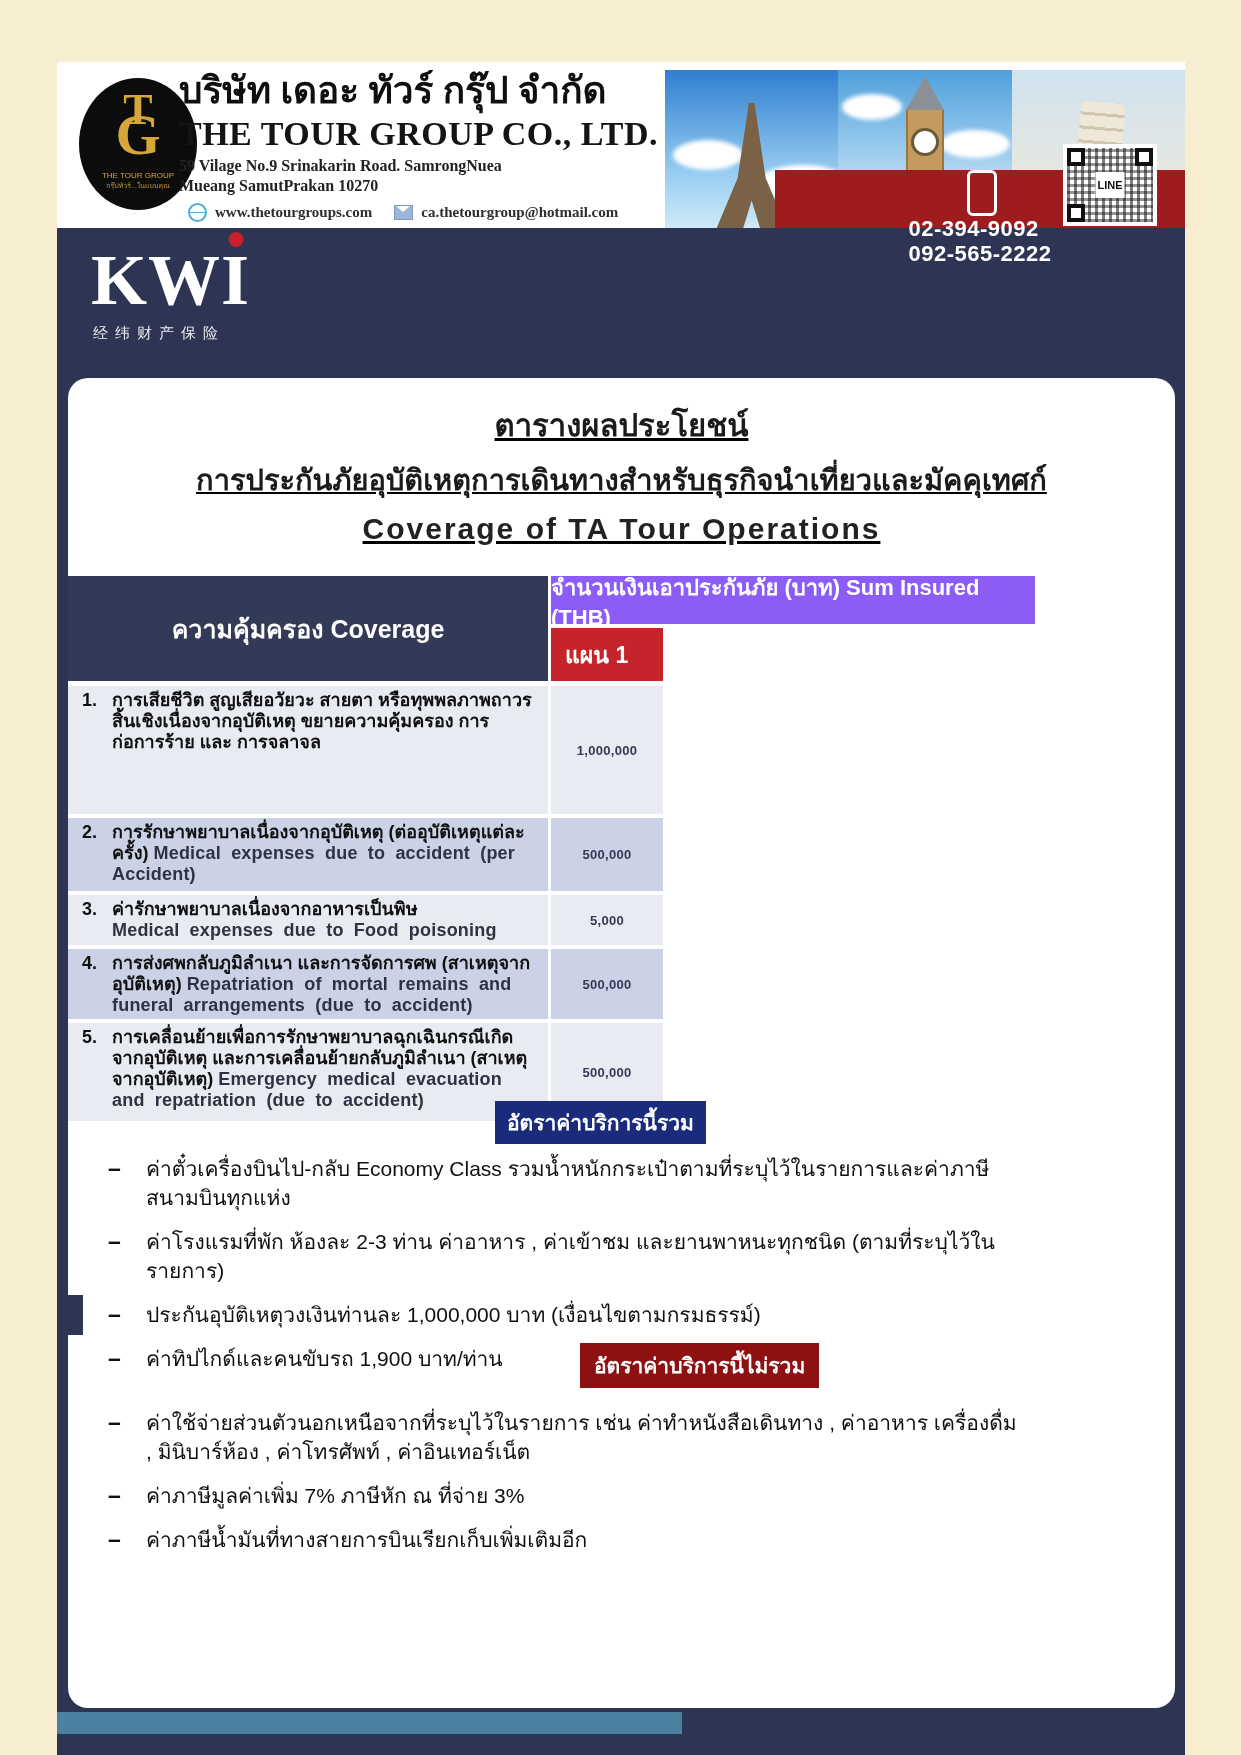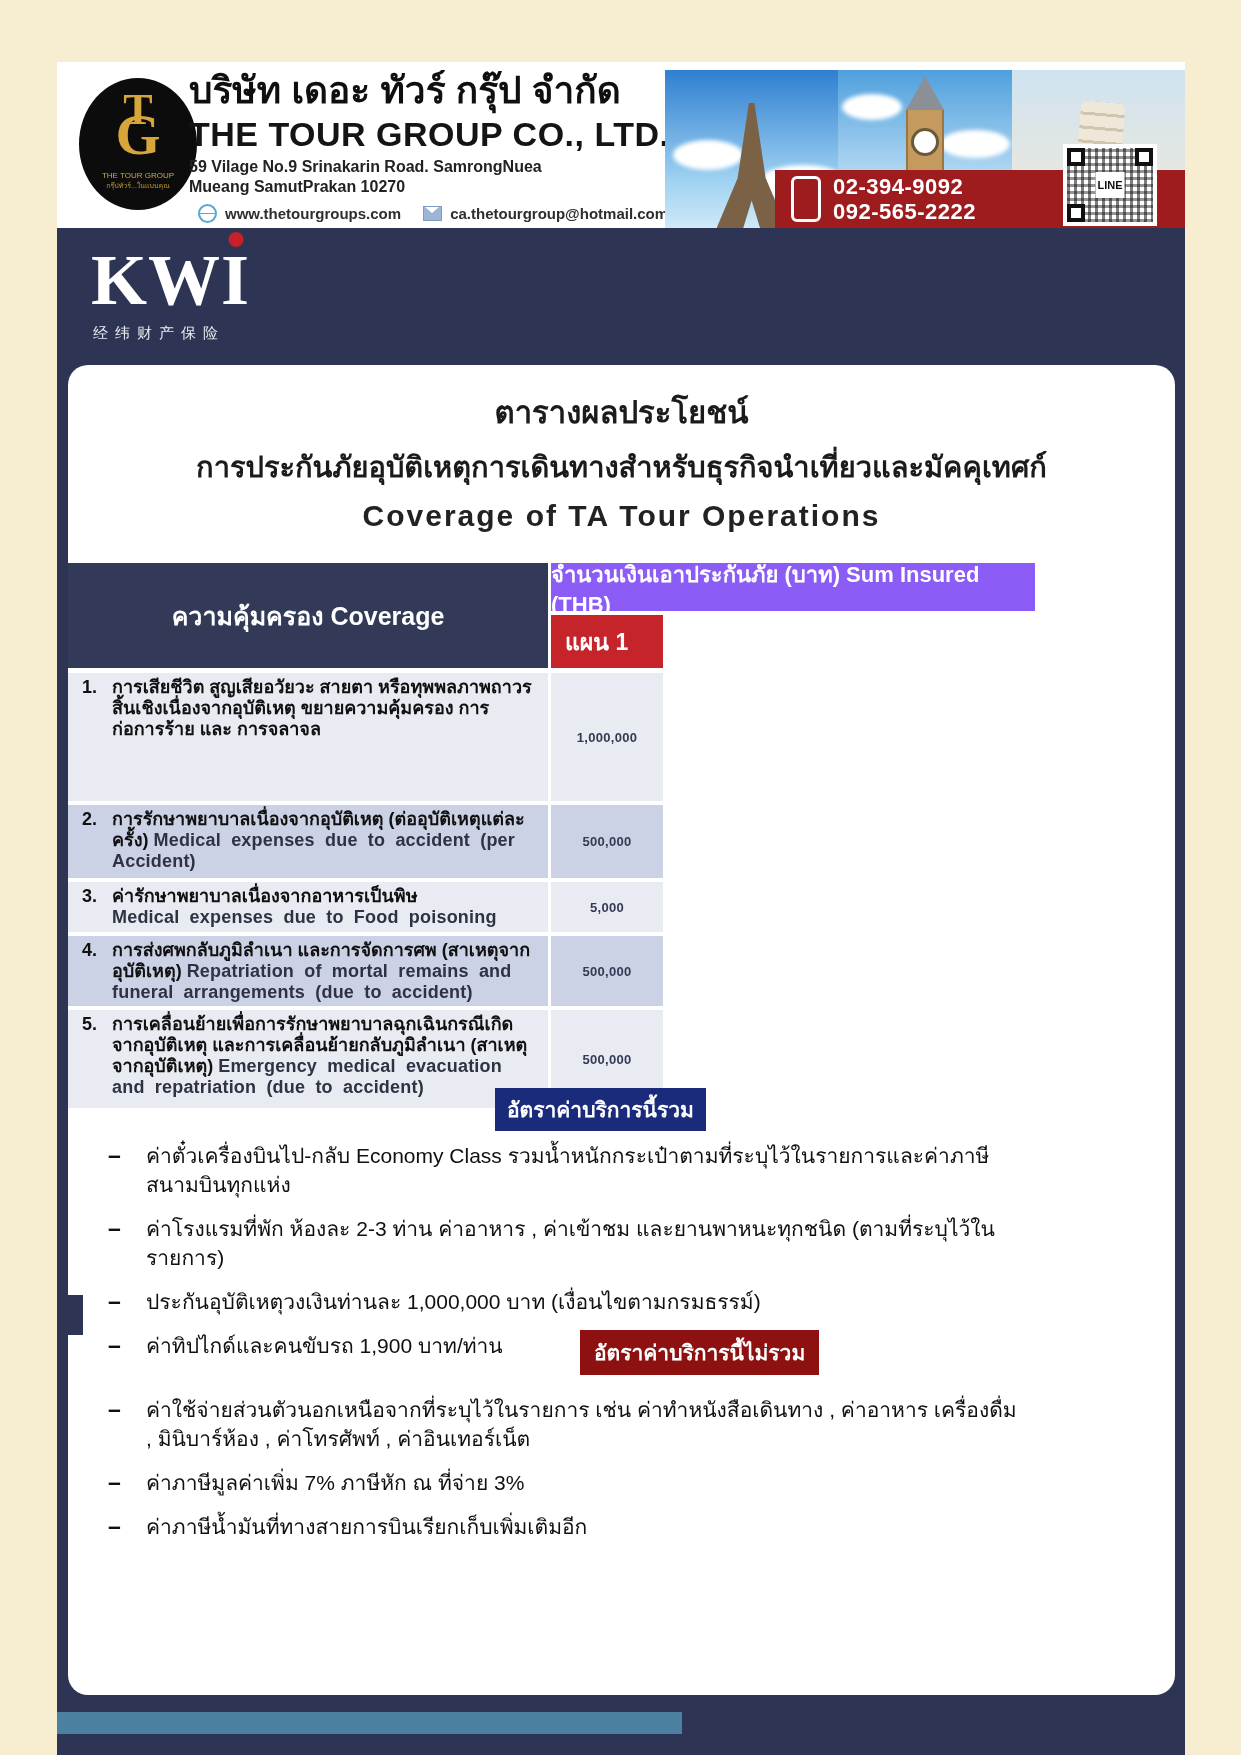--- a/index.html
+++ b/index.html
@@ -13,21 +13,21 @@
 
   
   .header{position:absolute;left:0;top:0;width:100%;height:166px;background:#ffffff;}
   .tg-logo{position:absolute;left:22px;top:16px;width:118px;height:132px;background:#0c0c0c;border-radius:50%;}
   .tg-mono{position:absolute;left:0;top:10px;width:100%;text-align:center;color:#d6a63a;
     font-family:"Liberation Serif", serif;font-weight:bold;line-height:1;}
   .tg-t{font-size:44px;position:relative;z-index:2;}
   .tg-g{font-size:58px;display:block;margin-top:-26px;}
   .tg-cap{position:absolute;left:0;bottom:20px;width:100%;text-align:center;color:#d6a63a;font-size:8px;line-height:1.3;}
   .tg-cap .cap2{font-size:7px;color:#c69a34;}
-  .company-block{position:absolute;left:132px;top:8px;}
+  .company-block{position:absolute;left:122px;top:8px;font-family:Liberation Serif, serif;}
   .name-th{font-size:37px;font-weight:bold;color:#0f0f0f;line-height:1.15;}
   .name-en{font-size:34px;font-weight:bold;color:#141414;letter-spacing:0.5px;margin-top:2px;}
   .addr{font-size:16px;font-weight:bold;color:#222;line-height:1.25;margin-top:3px;}
   .contact{display:flex;align-items:center;gap:8px;margin-top:7px;font-size:15px;font-weight:bold;color:#2e2e2e;padding-left:9px;}
   .globe-icon{width:15px;height:15px;border-radius:50%;border:2px solid #5aa7d6;
     background:linear-gradient(#fff 45%, #5aa7d6 45%, #5aa7d6 55%, #fff 55%);}
   .mail-icon{width:17px;height:13px;background:#9db6d8;border:1px solid #7d9ac2;position:relative;margin-left:14px;}
   .mail-icon::after{content:"";position:absolute;left:1px;top:0;border-left:7px solid transparent;
     border-right:7px solid transparent;border-top:6px solid #ffffff;}
 
@@ -43,21 +43,21 @@
     background:#c49a5e;border-left:2px solid #9a7742;border-right:2px solid #9a7742;}
   .photo.bigben .spire{position:absolute;left:50%;bottom:118px;transform:translateX(-50%);
     border-left:19px solid transparent;border-right:19px solid transparent;border-bottom:34px solid #8b8f96;}
   .photo.bigben .clock{position:absolute;left:50%;bottom:72px;transform:translateX(-50%);
     width:22px;height:22px;border-radius:50%;background:#fff;border:3px solid #6b5a38;}
   .photo.pisa{background:linear-gradient(#cfe3f0,#f2e9d8);}
   .photo.pisa .tower{position:absolute;left:50%;bottom:-4px;width:44px;height:130px;transform:translateX(-50%) rotate(5deg);
     background:repeating-linear-gradient(#efe8d8 0 11px,#cfc6b0 11px 14px);border-radius:6px 6px 0 0;}
 
   .phone-banner{position:absolute;left:718px;bottom:0;right:0;height:58px;background:#9e1b1e;
-    display:flex;align-items:center;}
+    display:flex;align-items:center;flex-direction:column;}
   .phone-icon{width:24px;height:40px;border:3px solid #ffffff;border-radius:6px;margin:0 12px 0 16px;flex:none;}
   .phone-nums{color:#ffffff;font-weight:bold;font-size:22px;line-height:25px;letter-spacing:0.5px;}
   .qr-box{position:absolute;right:28px;bottom:2px;width:94px;height:82px;background:#ffffff;padding:4px;box-sizing:border-box;}
   .qr-pattern{width:100%;height:100%;position:relative;
     background:
       repeating-linear-gradient(90deg, rgba(20,20,20,.55) 0 3px, transparent 3px 7px),
       repeating-linear-gradient(0deg, rgba(20,20,20,.45) 0 3px, transparent 3px 7px);}
   .qr-corner{position:absolute;width:18px;height:18px;border:4px solid #111;background:#fff;box-sizing:border-box;}
   .qr-corner.tl{left:0;top:0;} .qr-corner.tr{right:0;top:0;} .qr-corner.bl{left:0;bottom:0;}
   .qr-line{position:absolute;left:50%;top:50%;transform:translate(-50%,-50%);
@@ -69,21 +69,21 @@
     font-family:"Liberation Serif", serif;font-weight:bold;font-size:72px;line-height:1;letter-spacing:1px;}
   .kwi-i{position:relative;display:inline-block;}
   .kwi-dot{position:absolute;left:50%;top:-12px;transform:translateX(-50%);
     width:15px;height:15px;border-radius:50%;background:#c8202b;}
   .kwi-cn{position:absolute;left:36px;top:96px;color:#e9eaef;font-size:15px;letter-spacing:7px;}
   .insurer-names{position:absolute;right:160px;top:22px;text-align:right;color:#ffffff;}
   .insurer-th{font-size:23px;}
   .insurer-en{font-size:21px;font-weight:bold;letter-spacing:1px;margin-top:10px;}
 
   
-  .panel{position:absolute;left:11px;top:303px;width:1107px;height:1330px;background:#ffffff;border-radius:20px;}
+  .panel{position:absolute;left:11px;top:316px;width:1107px;height:1330px;background:#ffffff;border-radius:20px;text-decoration:underline;}
   .title{padding-top:22px;text-align:center;font-weight:bold;color:#1b1b1b;}
   .t1{font-size:31px;}
   .t2{font-size:29px;margin-top:7px;white-space:nowrap;}
   .t3{font-size:30px;letter-spacing:2px;margin-top:9px;color:#222;}
 
   
   .btable{position:absolute;left:0;top:198px;width:1107px;}
   .th-left{position:absolute;left:0;top:0;width:480px;height:105px;background:#333a58;color:#fff;
     display:flex;align-items:center;justify-content:center;font-size:25px;font-weight:bold;}
   .th-right{position:absolute;left:483px;top:0;width:484px;height:48px;background:#8b5cf6;color:#fff;

